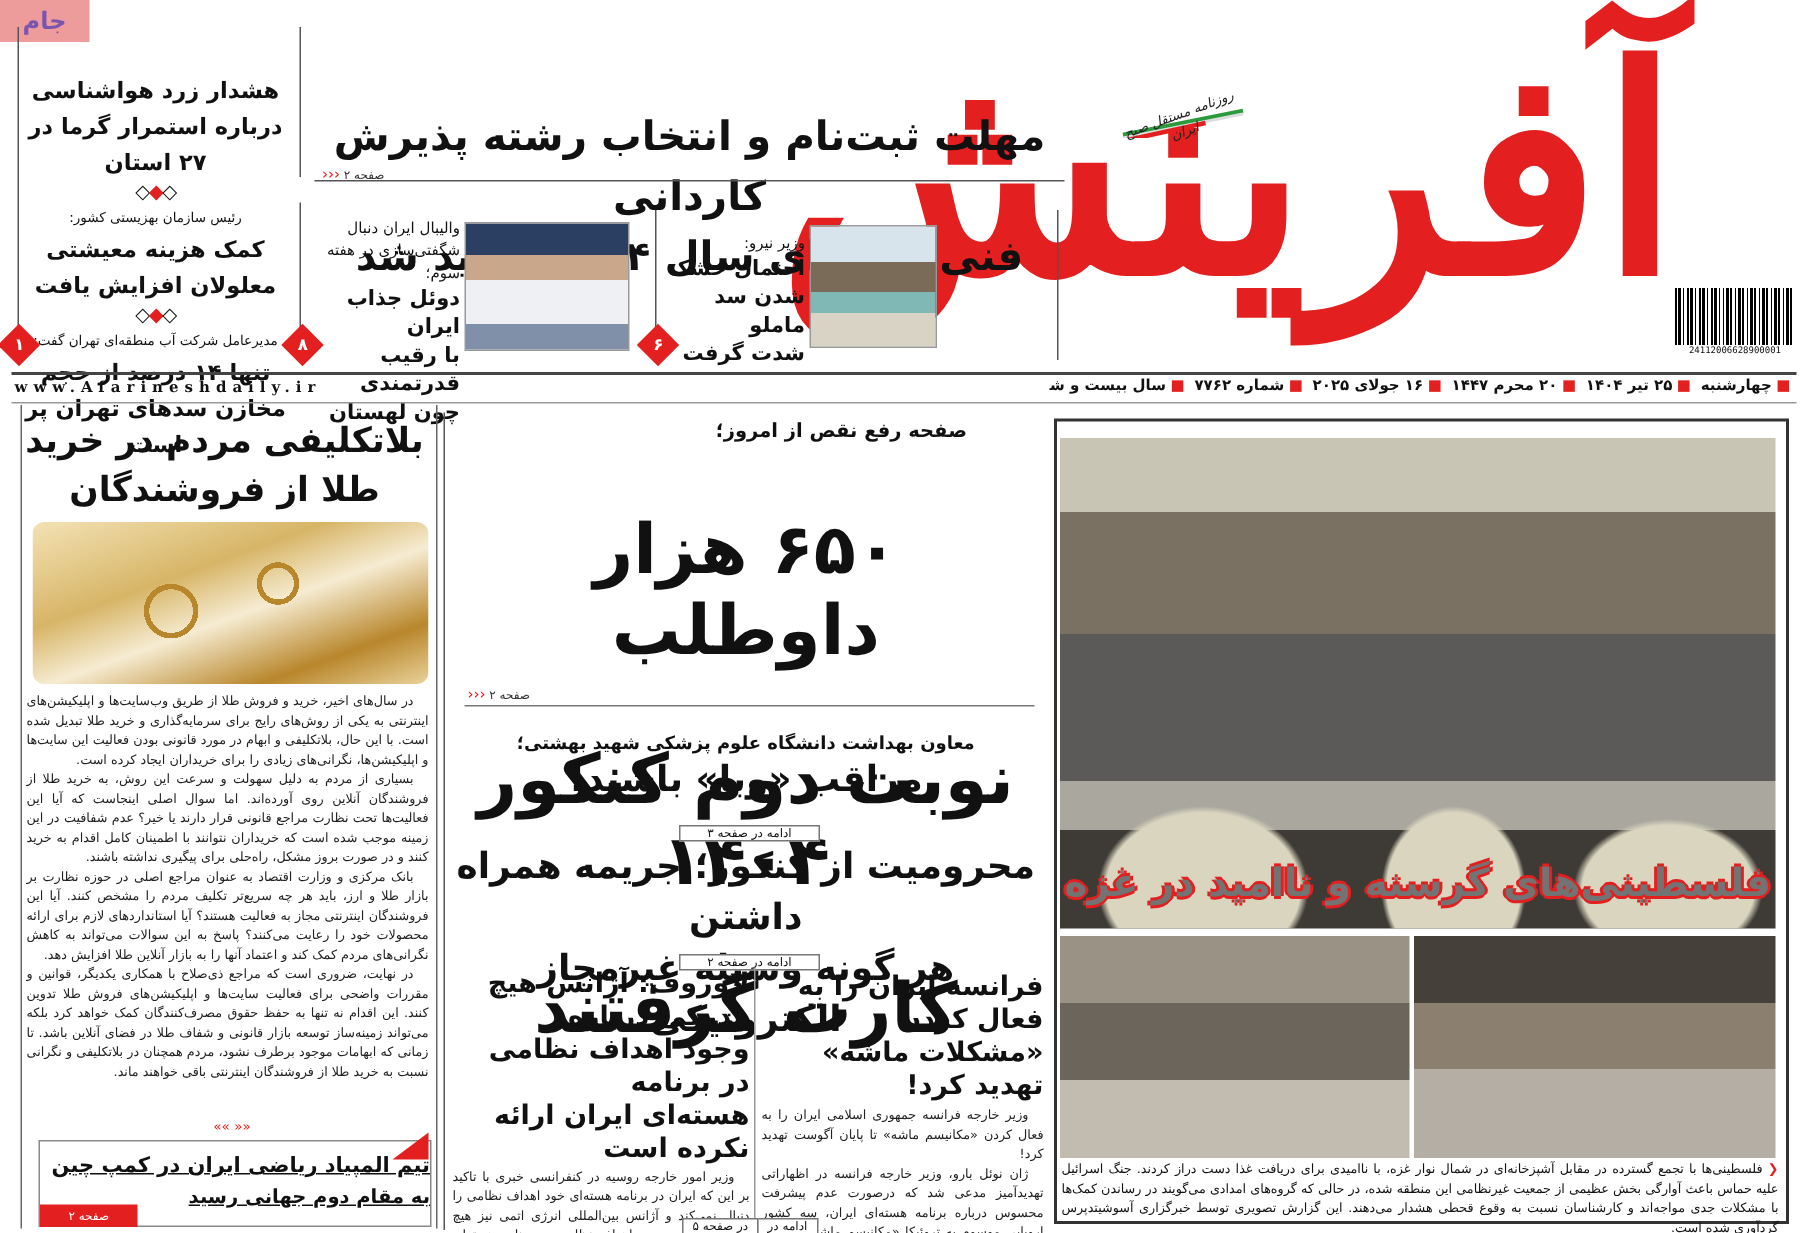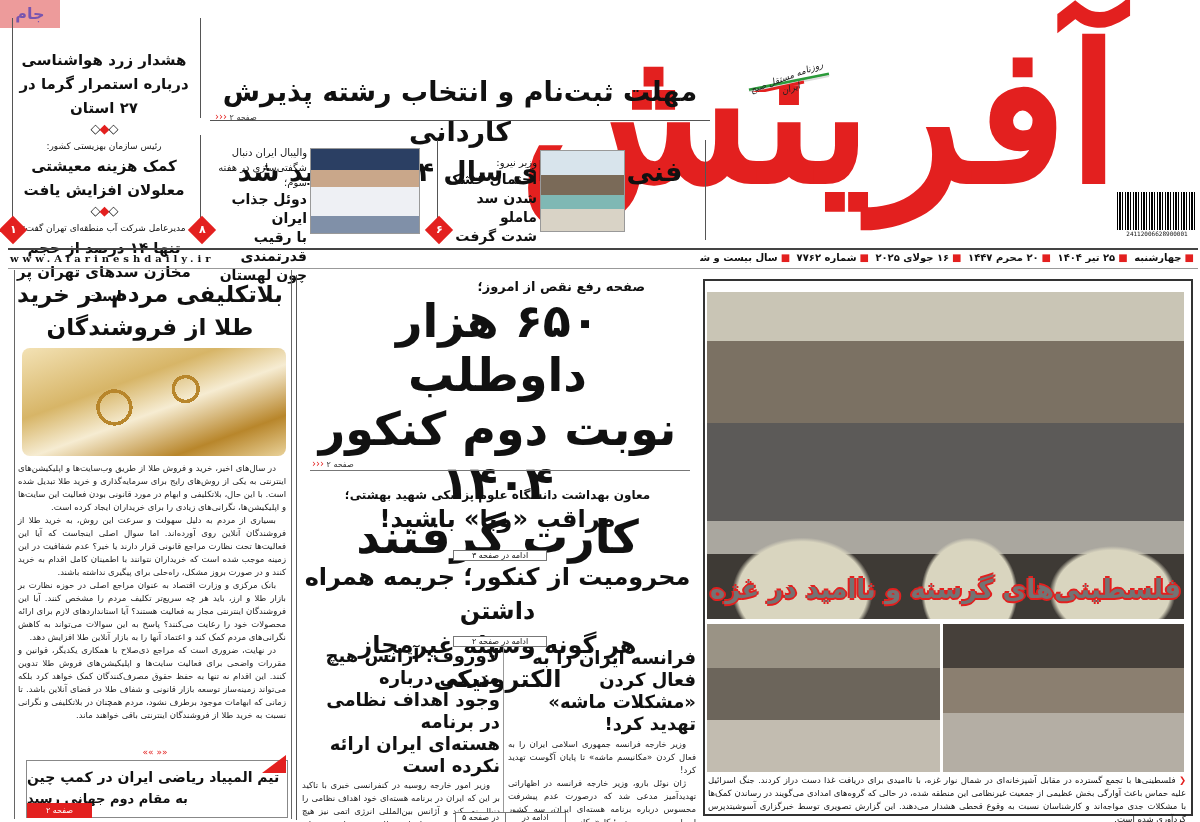--- a/index.html
+++ b/index.html
@@ -49,39 +49,39 @@
       radial-gradient(ellipse at 85% 92%, #d9d5bf 0 10%, transparent 11%),
       linear-gradient(180deg,#c9c5b5 0 15%,#7b7163 15% 40%,#5c5a58 40% 70%,#aaa79f 70% 80%,#3e3a35 80%); }
   .gaza-title { left: 707px; top: 574px; width: 477px; font-size: 26px; font-weight: 900; color: #737373; text-align: center; text-shadow: 2px 0 #e3201f,-2px 0 #e3201f,0 2px #e3201f,0 -2px #e3201f; }
   .gaza-sub1 { left: 943px; top: 624px; width: 241px; height: 148px; background: linear-gradient(180deg,#46403a 0 30%,#8b7f70 30% 60%,#b4aea4 60%); }
   .gaza-sub2 { left: 707px; top: 624px; width: 233px; height: 148px; background: linear-gradient(180deg,#9a9385 0 30%,#6c655b 30% 65%,#c2bcb0 65%); }
   .gaza-caption { left: 708px; top: 774px; width: 478px; font-size: 8.5px; line-height: 13px; text-align: justify; }
   .gaza-caption .mark { color: #e3201f; font-weight: 900; }
 
   
   .kicker { font-size: 13px; font-weight: 900; }
-  .mega { font-size: 46px; font-weight: 900; line-height: 54px; text-align: center; }
+  .mega { font-size: 46px; font-weight: 900; line-height: 54px; text-align: center; margin-top: 45px; }
   .mid-h { font-size: 24px; font-weight: 900; text-align: center; line-height: 34px; }
   .cont-tag { display: inline-block; border: 1px solid #777; font-size: 8px; padding: 0 18px; background: #fff; }
   .cont-row { text-align: center; position: absolute; }
   .cont-row::before { content: ""; position: absolute; left: 0; right: 0; top: 50%; height: 1px; background: #777; z-index: -1; }
 
   .col-h { font-size: 18px; font-weight: 900; text-align: right; line-height: 22px; }
   .col-body { font-size: 8.5px; line-height: 13px; text-align: justify; text-indent: 10px; color: #222; }
 
   
   .gold-h { left: 14px; top: 278px; width: 272px; font-size: 23px; font-weight: 900; line-height: 33px; text-align: center; }
   .gold-photo { left: 22px; top: 348px; width: 264px; height: 108px; border-radius: 8px; background:
       radial-gradient(circle at 35% 55%, transparent 0 8%, #b8862b 8% 10%, transparent 10%),
       radial-gradient(circle at 62% 38%, transparent 0 6%, #b8862b 6% 8%, transparent 8%),
       linear-gradient(160deg,#f3e2b5 0%,#d7b567 35%,#f6ecd2 55%,#b8862b 80%,#e9d29a 100%); }
   .gold-body { left: 18px; top: 462px; width: 268px; }
   .gold-box { left: 14px; top: 270px; width: 278px; height: 549px; border-left: 1px solid #666; border-right: 1px solid #666; }
   .olymp { left: 26px; top: 760px; width: 262px; height: 58px; border: 1px solid #888; }
-  .olymp-h { font-size: 14px; font-weight: 900; text-align: left; line-height: 24px; }
+  .olymp-h { font-size: 14px; font-weight: 900; text-align: right; line-height: 24px; text-decoration: underline; }
   .olymp-ref { left: 27px; top: 803px; width: 65px; height: 15px; background: #e3201f; color: #fff; font-size: 8px; text-align: center; line-height: 15px; }
   .olymp-corner { left: 262px; top: 755px; width: 0; height: 0; border-top: 18px solid transparent; border-right: 24px solid #e3201f; }
 </style>
 </head>
 <body>
 
 <div class="abs jaam">جام</div>
 <div class="abs logo">آفرینش</div>
 <svg class="abs logo-flag" viewBox="0 0 90 20">
   <path d="M5 18 L85 2" stroke="#2a9a3a" stroke-width="3"></path>
@@ -197,21 +197,21 @@
   <span class="cont-tag">ادامه در صفحه ۲</span>
 </div>
 
 <div class="abs" style="left:508px;top:647px;width:188px">
   <div class="col-h">فرانسه ایران را به فعال کردن</div>
   <div class="col-h">«مشکلات ماشه» تهدید کرد!</div>
   <p class="col-body" style="margin-top:3px">وزیر خارجه فرانسه جمهوری اسلامی ایران را به فعال کردن «مکانیسم ماشه» تا پایان آگوست تهدید کرد!</p>
   <p class="col-body">ژان نوئل بارو، وزیر خارجه فرانسه در اظهاراتی تهدیدآمیز مدعی شد که درصورت عدم پیشرفت محسوس درباره برنامه هسته‌ای ایران، سه کشور اروپایی موسوم به تروئیکا «مکانیسم ماشه» را علیه تهران فعال خواهند کرد.</p>
 </div>
 <div class="vline" style="left:503px;top:645px;height:170px;background:#999"></div>
-<div class="abs cont-tag" style="left:505px;top:812px;padding:0 16px">ادامه در</div>
+<div class="abs cont-tag" style="left:505px;top:812px;padding:0 6px">ادامه در</div>
 
 <div class="abs" style="left:302px;top:645px;width:198px">
   <div class="col-h">لاوروف: آژانس هیچ مدرکی درباره</div>
   <div class="col-h">وجود اهداف نظامی در برنامه</div>
   <div class="col-h">هسته‌ای ایران ارائه نکرده است</div>
   <p class="col-body" style="margin-top:2px">وزیر امور خارجه روسیه در کنفرانسی خبری با تاکید بر این که ایران در برنامه هسته‌ای خود اهداف نظامی را دنبال نمی‌کند و آژانس بین‌المللی انرژی اتمی نیز هیچ مدرکی دال بر وجود اهداف نظامی در برنامه هسته‌ای ایران ارائه نکرده است، گفت که با هسته‌ای ایرانی خود درباره روش‌های مختلف دستیابی به راهکاری صلح‌آمیز درباره برنامه هسته‌ای ایران گفت‌وگو کرده است.</p>
 </div>
 <div class="abs cont-tag" style="left:455px;top:812px;padding:0 6px">در صفحه ۵</div>
 
 <div class="abs gold-box"></div>

